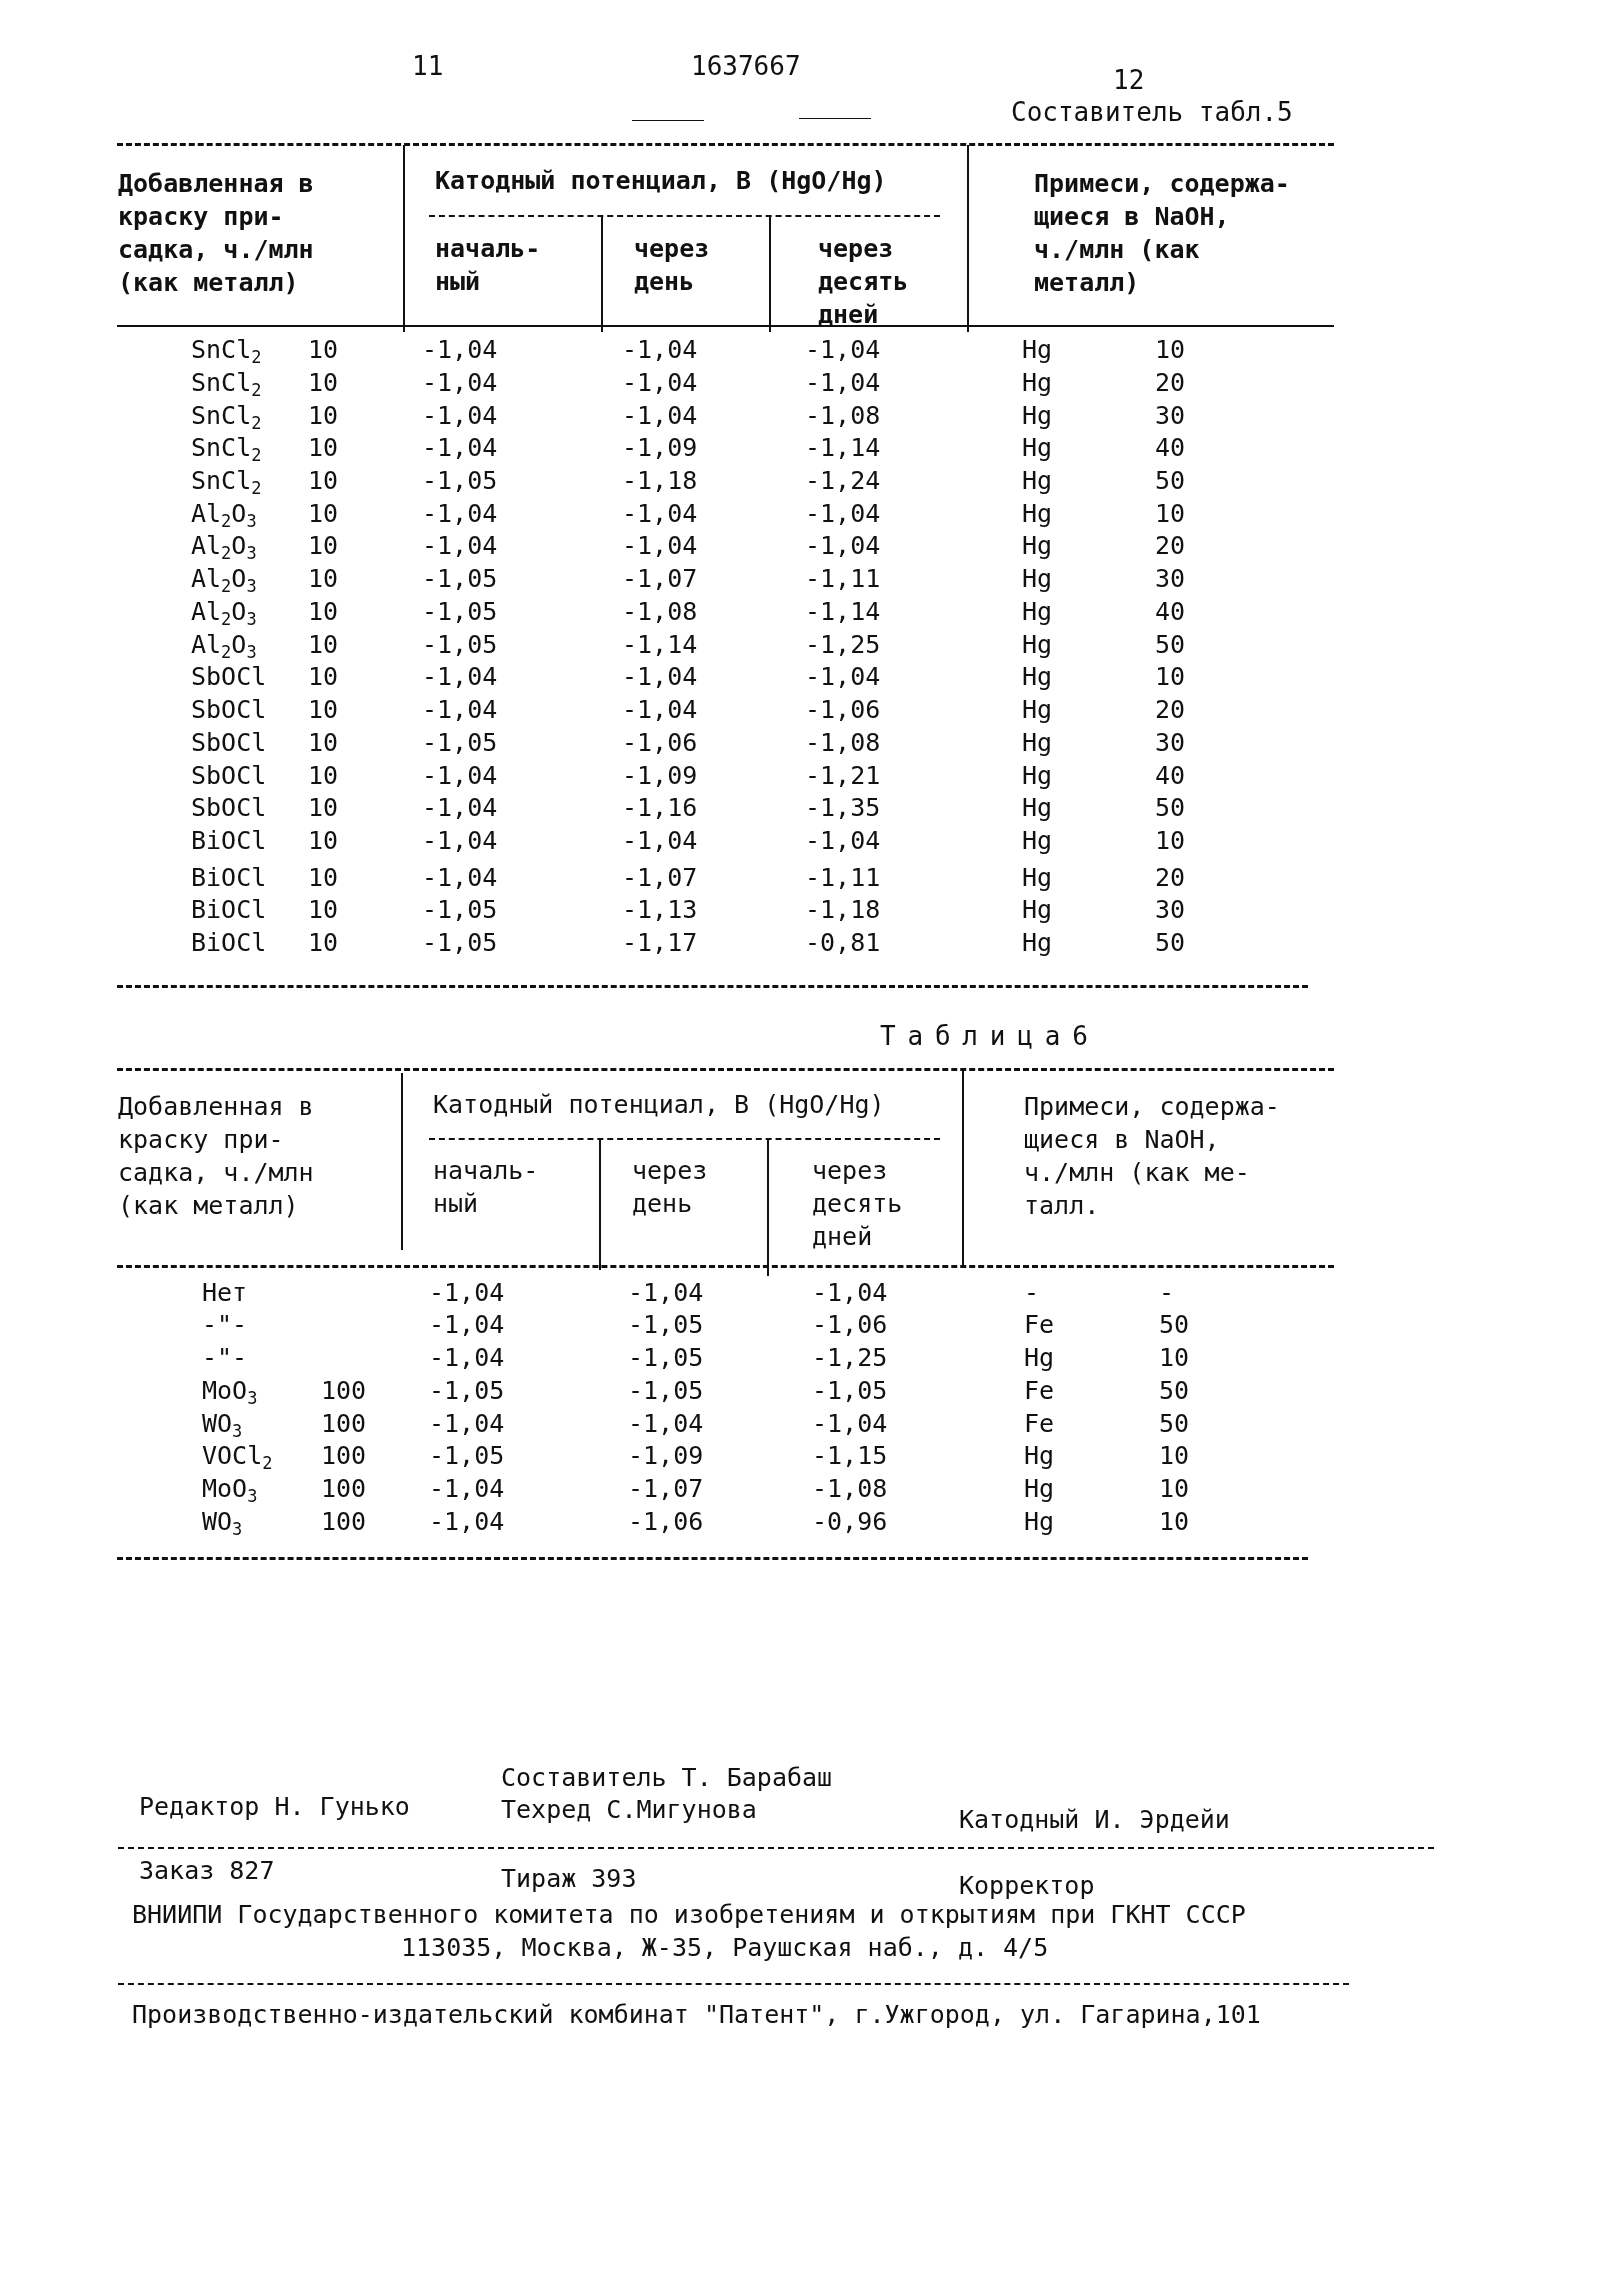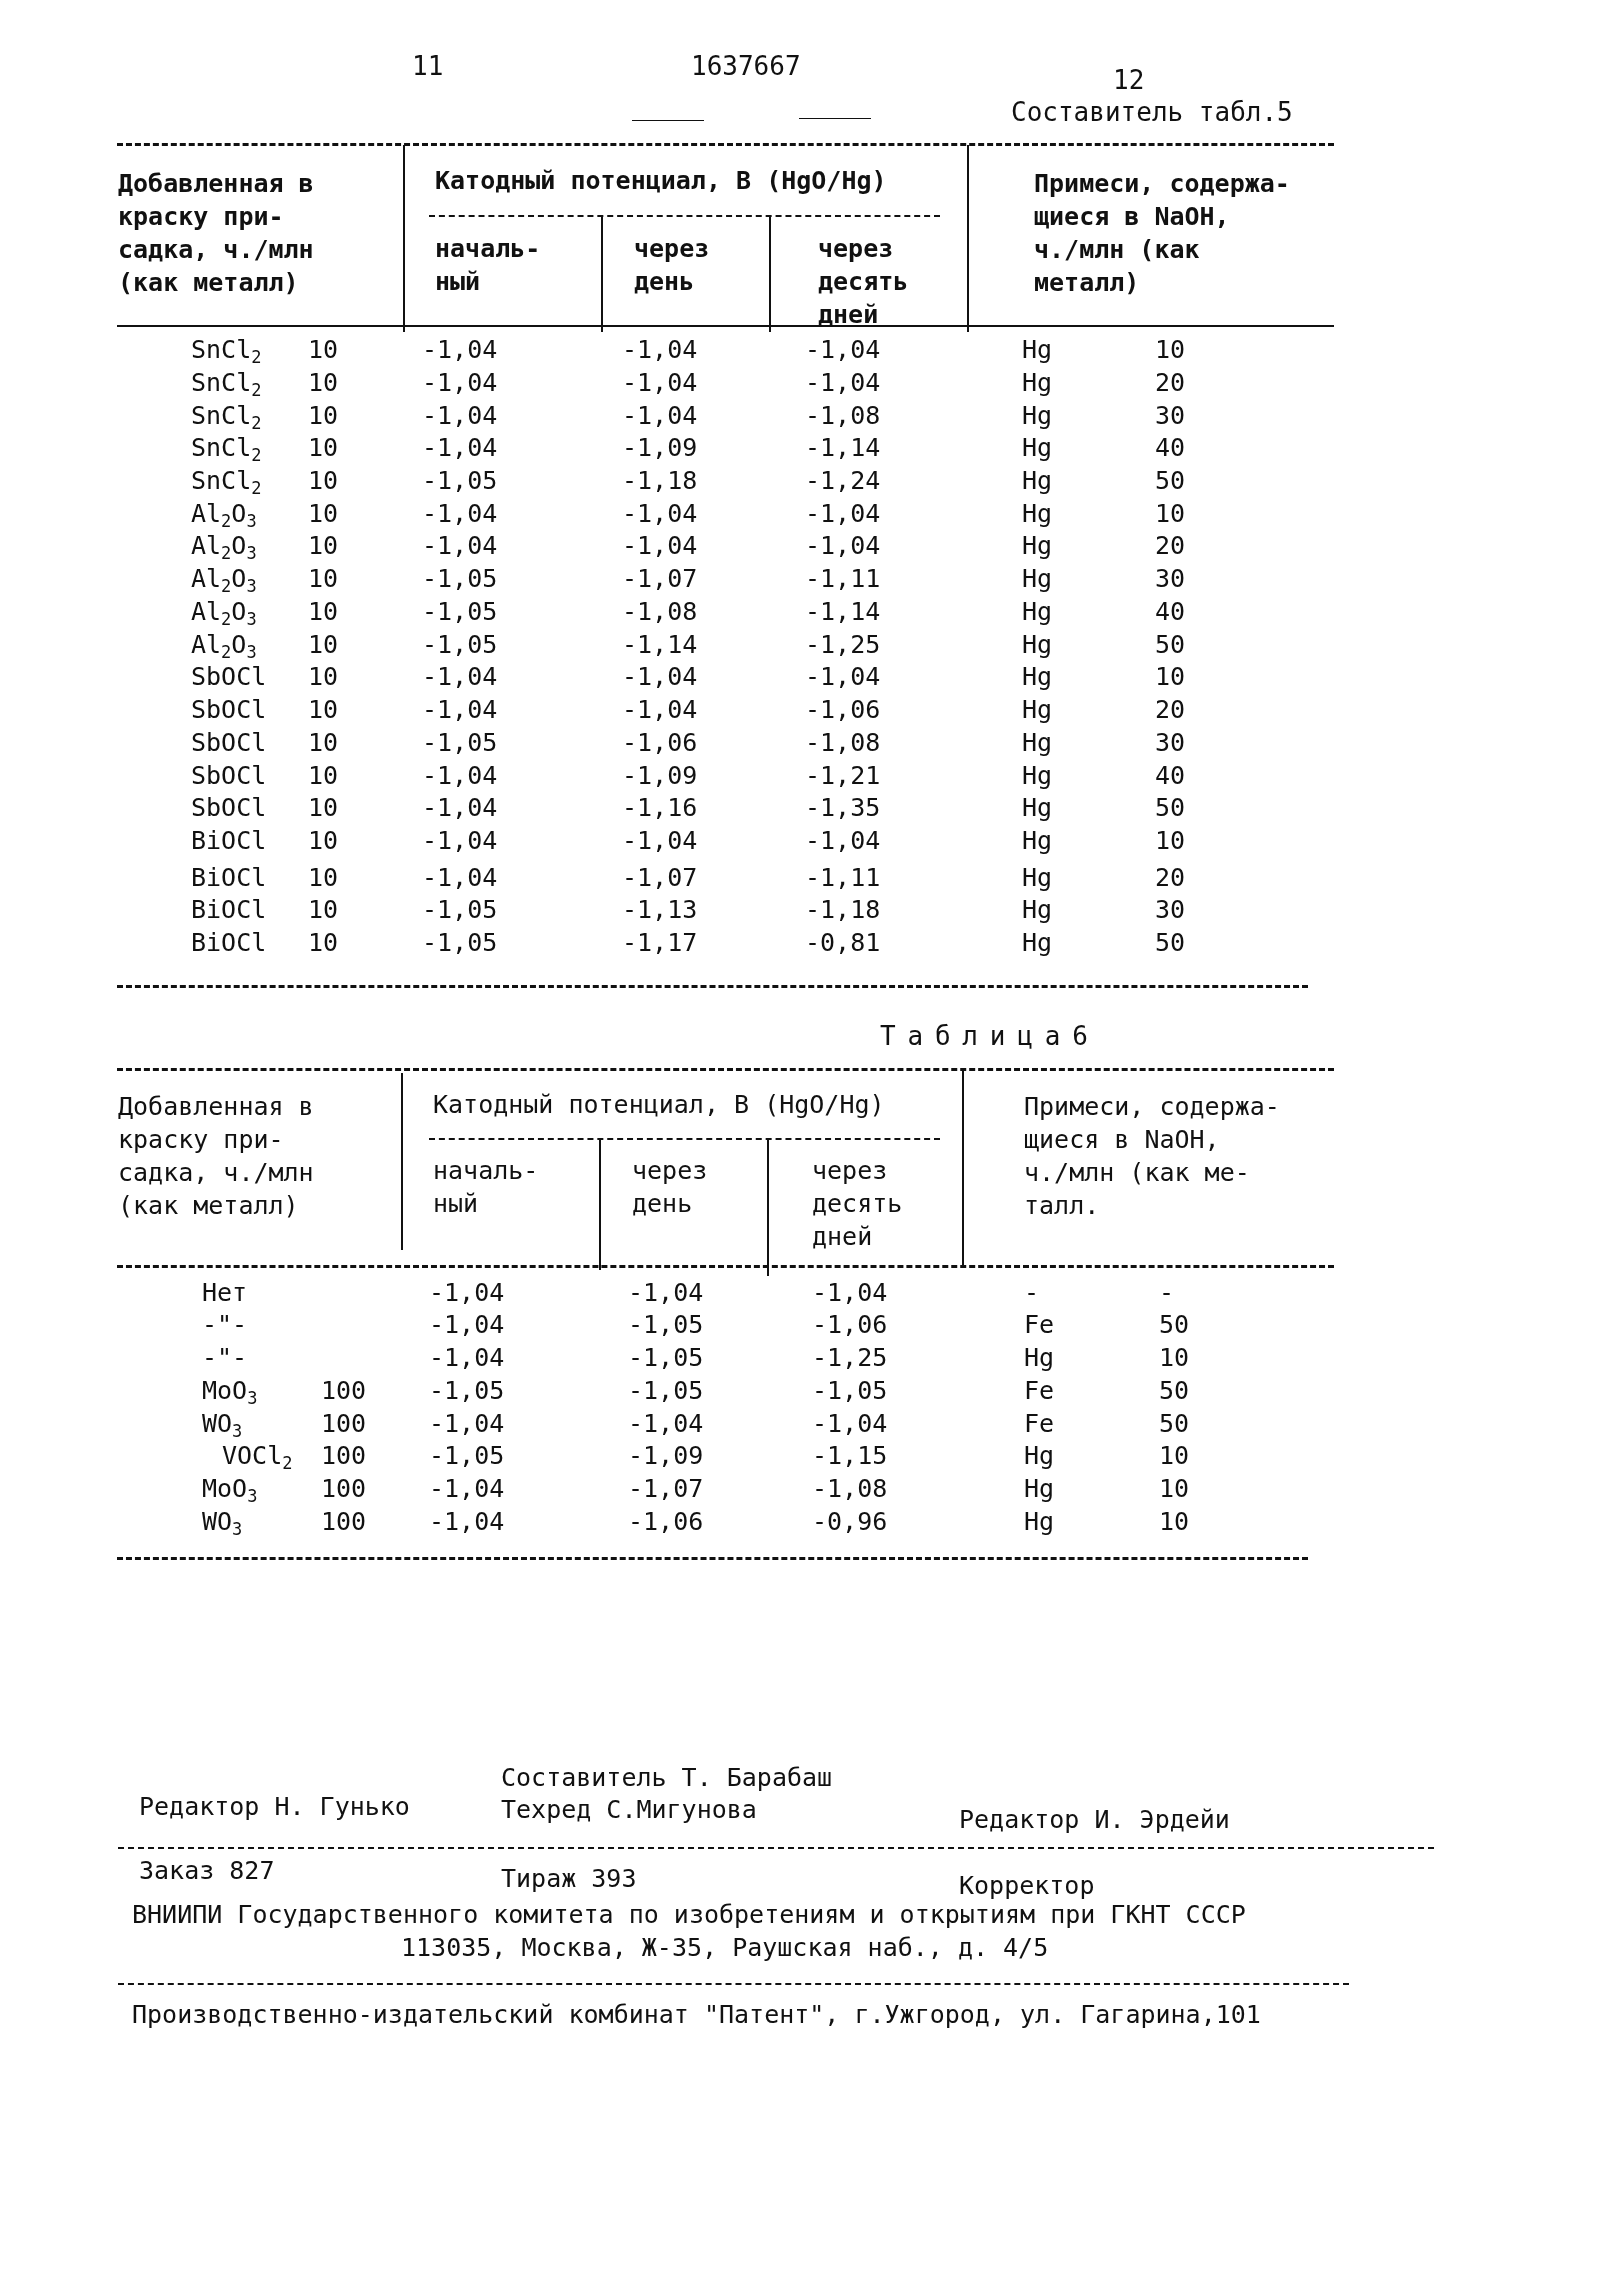--- a/index.html
+++ b/index.html
@@ -316,21 +316,21 @@
       <div class="row" style="top: 1409px;">
         <span style="left: 202px;"><span style="position: static;">WO</span><sub>3</sub></span>
         <span style="left: 321px;">100</span>
         <span style="left: 429px;">-1,04</span>
         <span style="left: 628px;">-1,04</span>
         <span style="left: 812px;">-1,04</span>
         <span style="left: 1024px;">Fe</span>
         <span style="left: 1159px;">50</span>
       </div>
       <div class="row" style="top: 1441px;">
-        <span style="left: 202px;"><span style="position: static; margin-left: 20px;">VOCl</span><sub>2</sub></span>
+        <span style="left: 202px;"><span style="position: static;">VOCl</span><sub>2</sub></span>
         <span style="left: 321px;">100</span>
         <span style="left: 429px;">-1,05</span>
         <span style="left: 628px;">-1,09</span>
         <span style="left: 812px;">-1,15</span>
         <span style="left: 1024px;">Hg</span>
         <span style="left: 1159px;">10</span>
       </div>
       <div class="row" style="top: 1474px;">
         <span style="left: 202px;"><span style="position: static;">MoO</span><sub>3</sub></span>
         <span style="left: 321px;">100</span>
@@ -350,21 +350,21 @@
         <span style="left: 1159px;">10</span>
       </div>
     </div>
   <div class="dash" style="left:117px; top:1557px; width:1191px;"></div>
 </section>
 
 <section>
   <div class="abs txt" style="left:501px; top:1761px;">Составитель Т. Барабаш</div>
   <div class="abs txt" style="left:139px; top:1790px;">Редактор Н. Гунько</div>
   <div class="abs txt" style="left:501px; top:1793px;">Техред С.Мигунова</div>
-  <div class="abs txt" style="left:959px; top:1803px;">Редактор И. Эрдейи</div>
+  <div class="abs txt" style="left:959px; top:1803px;">Катодный И. Эрдейи</div>
   <div class="dash" style="left:118px; top:1847px; width:1316px; border-top-width:2.6px;"></div>
   <div class="abs txt" style="left:139px; top:1854px;">Заказ 827</div>
   <div class="abs txt" style="left:501px; top:1862px;">Тираж 393</div>
   <div class="abs txt" style="left:959px; top:1869px;">Корректор</div>
   <div class="abs txt" style="left:132px; top:1898px;">ВНИИПИ Государственного комитета по изобретениям и открытиям при ГКНТ СССР</div>
   <div class="abs txt" style="left:401px; top:1931px;">113035, Москва, Ж-35, Раушская наб., д. 4/5</div>
   <div class="dash" style="left:118px; top:1983px; width:1231px; border-top-width:2.6px;"></div>
   <div class="abs txt" style="left:132px; top:1998px;">Производственно-издательский комбинат "Патент", г.Ужгород, ул. Гагарина,101</div>
 </section>
 

